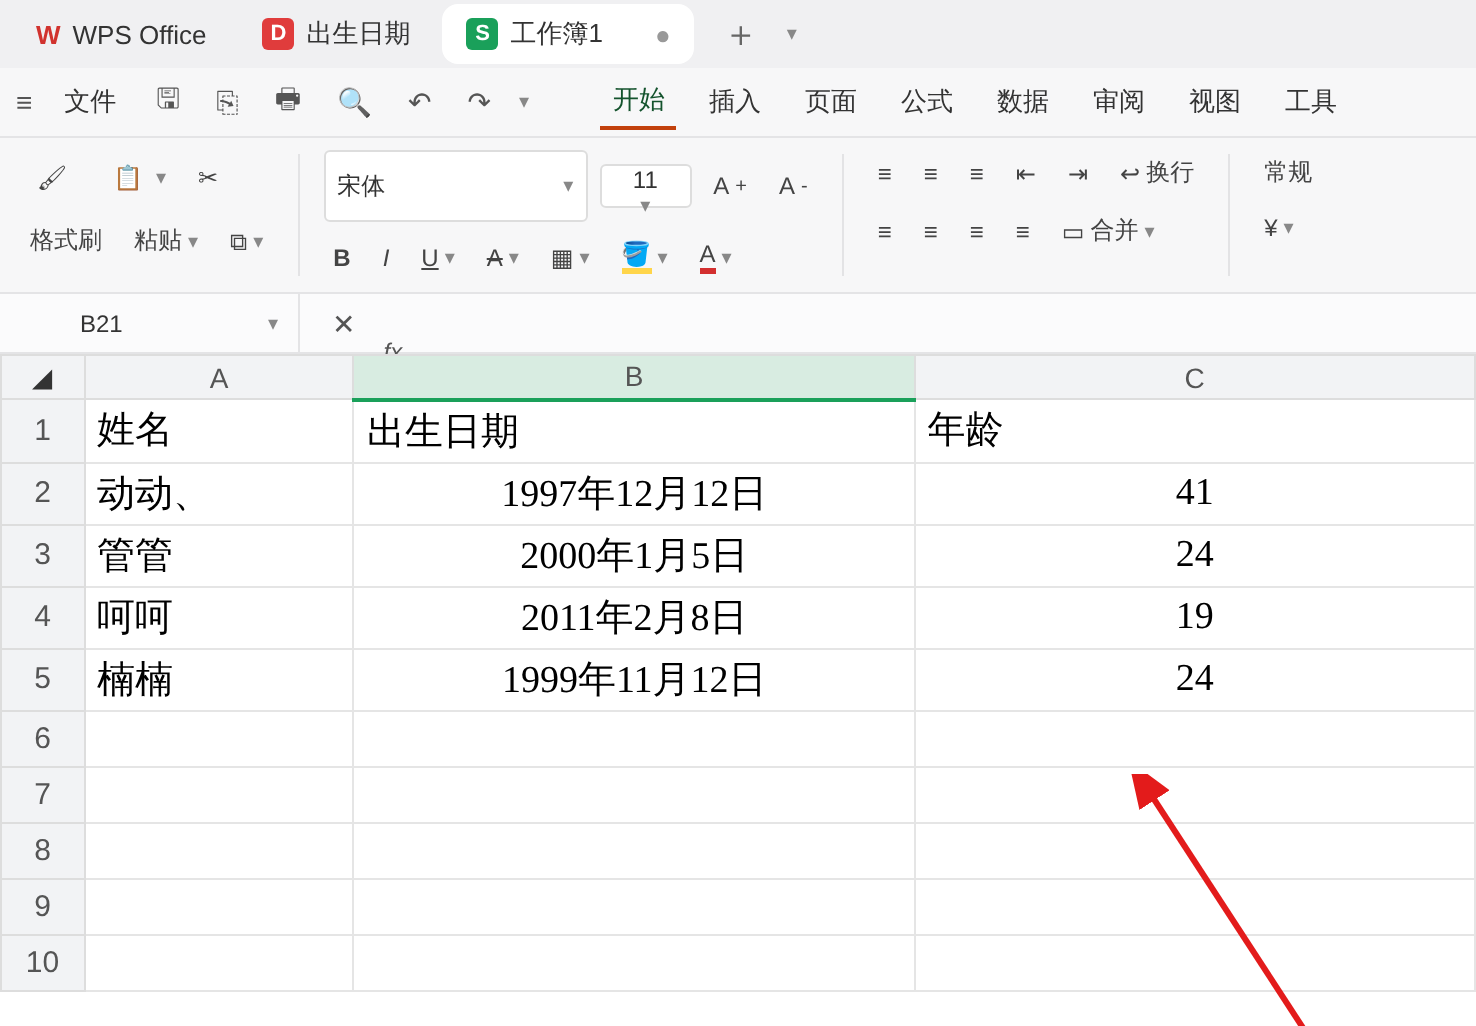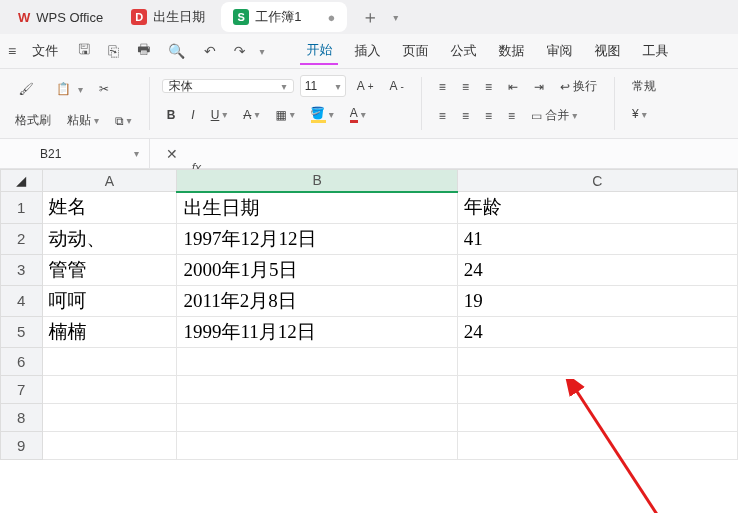--- a/index.html
+++ b/index.html
@@ -34,51 +34,51 @@
   .tab-icon-d { background:#e03c3c; color:#fff; width:16px; height:16px; display:inline-flex; align-items:center; justify-content:center; border-radius:3px; font-size:11px; font-weight:bold;}
   .tab-icon-s { background:#1aa05a; color:#fff; width:16px; height:16px; display:inline-flex; align-items:center; justify-content:center; border-radius:3px; font-size:11px; font-weight:bold;}
   .tab-dot { color:#999; margin-left:20px;}
   .plus { font-size:18px; color:#666; padding:0 10px; cursor:pointer;}
 
   .menubar {
     display:flex; align-items:center; height:34px; padding:0 8px; gap:10px; font-size:13px;
   }
   .hamb { font-size:14px; color:#555;}
   .menu-item { padding:4px 6px; cursor:pointer; }
-  .menu-item.active { color:#0369a1; border-bottom:2px solid #d946ef;}
+  .menu-item.active { color:#14532d; border-bottom:2px solid #c2410c;}
   .icon-btn { color:#555; padding:4px; cursor:pointer; font-size:14px;}
 
   .ribbon {
     display:flex; gap:8px; padding:6px 10px; border-top:1px solid #e4e4e6; border-bottom:1px solid #e4e4e6; background:#f7f7f8;
   }
   .ribbon-block { display:flex; flex-direction:column; gap:6px;}
   .ribbon-row { display:flex; align-items:center; gap:6px;}
   .rbtn { display:flex; align-items:center; gap:3px; padding:3px 5px; border-radius:4px; cursor:pointer; color:#444; font-size:12px;}
-  .font-sel { border:1px solid #ddd; background:#fff; height:14px; width:132px; display:flex; align-items:center; justify-content:space-between; padding:0 6px; border-radius:3px; font-size:12px;}
-  .size-sel { border:1px solid #ddd; background:#fff; height:22px; width:46px; display:flex; align-items:center; justify-content:space-between; padding:0 4px; border-radius:3px; font-size:12px;}
+  .font-sel { border:1px solid #ddd; background:#fff; height:36px; width:132px; display:flex; align-items:center; justify-content:space-between; padding:0 6px; border-radius:3px; font-size:12px;}
+  .size-sel { border:1px solid #ddd; background:#fff; height:22px; width:46px; display:flex; align-items:center; justify-content:space-between; padding:0 4px; border-radius:3px; font-size:12px;flex-direction:column;}
   .dd { color:#888; font-size:10px;}
   .vline { width:1px; background:#e3e3e5; align-self:stretch; margin:2px 4px;}
   .big-icon { width:22px; height:22px; display:flex; align-items:center; justify-content:center; }
 
   .namebar {
     display:flex; align-items:center; height:30px; border-bottom:1px solid #e4e4e6; background:#fbfbfc;
   }
   .namebox { width:150px; border-right:1px solid #e4e4e6; height:100%; display:flex; align-items:center; justify-content:space-between; padding:0 10px 0 40px; font-size:12px;}
   .fx-area { display:flex; align-items:center; gap:10px; padding:0 12px;}
   .fx { font-style:italic; color:#555;margin-top:29px;}
 
   .sheet-wrap { position:relative; background:#fff; height:calc(513px - 34px - 34px - 60px - 30px);}
   table.sheet { border-collapse:collapse; width:100%; table-layout:fixed;}
   .sheet th.corner { width:40px; background:#f2f3f5; border:1px solid #ddd; height:22px;}
   .sheet th.colh { background:#f2f3f5; border:1px solid #ddd; text-align:center; font-weight:normal; font-size:14px; color:#555; height:22px;}
   .sheet th.colh.sel { background:#d8ece1; border-bottom:2px solid #1aa05a;}
   .colA { width:130px;} .colB { width:270px;} .colC { width:270px;}
   .sheet td.rowh { background:#f2f3f5; border:1px solid #ddd; text-align:center; color:#555; font-size:15px; width:40px;}
   .sheet td.cell { border:1px solid #e5e5e5; padding:2px 6px; height:28px; font-size:19px; font-family: SimSun, serif; color:#000;}
-  .cell.right { text-align:left;}
+  .cell.right { text-align:center;}
   .arrow-overlay { position:absolute; pointer-events:none; }
 </style>
 </head>
 <body>
 
 <div class="top-tabs">
   <div class="top-tab">
     <span class="tab-icon-w">W</span>
     <span>WPS Office</span>
   </div>
@@ -293,20 +293,26 @@
           <td class="cell"></td>
           <td class="cell"></td>
           <td class="cell"></td>
         </tr>
   <tr>
           <td class="rowh">9</td>
           <td class="cell"></td>
           <td class="cell"></td>
           <td class="cell"></td>
         </tr>
+  <tr>
+          <td class="rowh">10</td>
+          <td class="cell"></td>
+          <td class="cell"></td>
+          <td class="cell"></td>
+        </tr>
 </tbody>
     </table>
 
 <svg class="arrow-overlay" style="left:560px; top:210px;" width="120" height="150">
   <defs>
         <marker id="ah" markerWidth="10" markerHeight="10" refX="2" refY="3" orient="auto">
     <path d="M0,0 L0,6 L8,3 z" fill="#e31b1b"></path>
         </marker>
       </defs>
   <line x1="100" y1="140" x2="14" y2="8" stroke="#e31b1b" stroke-width="3" marker-end="url(#ah)"></line>

